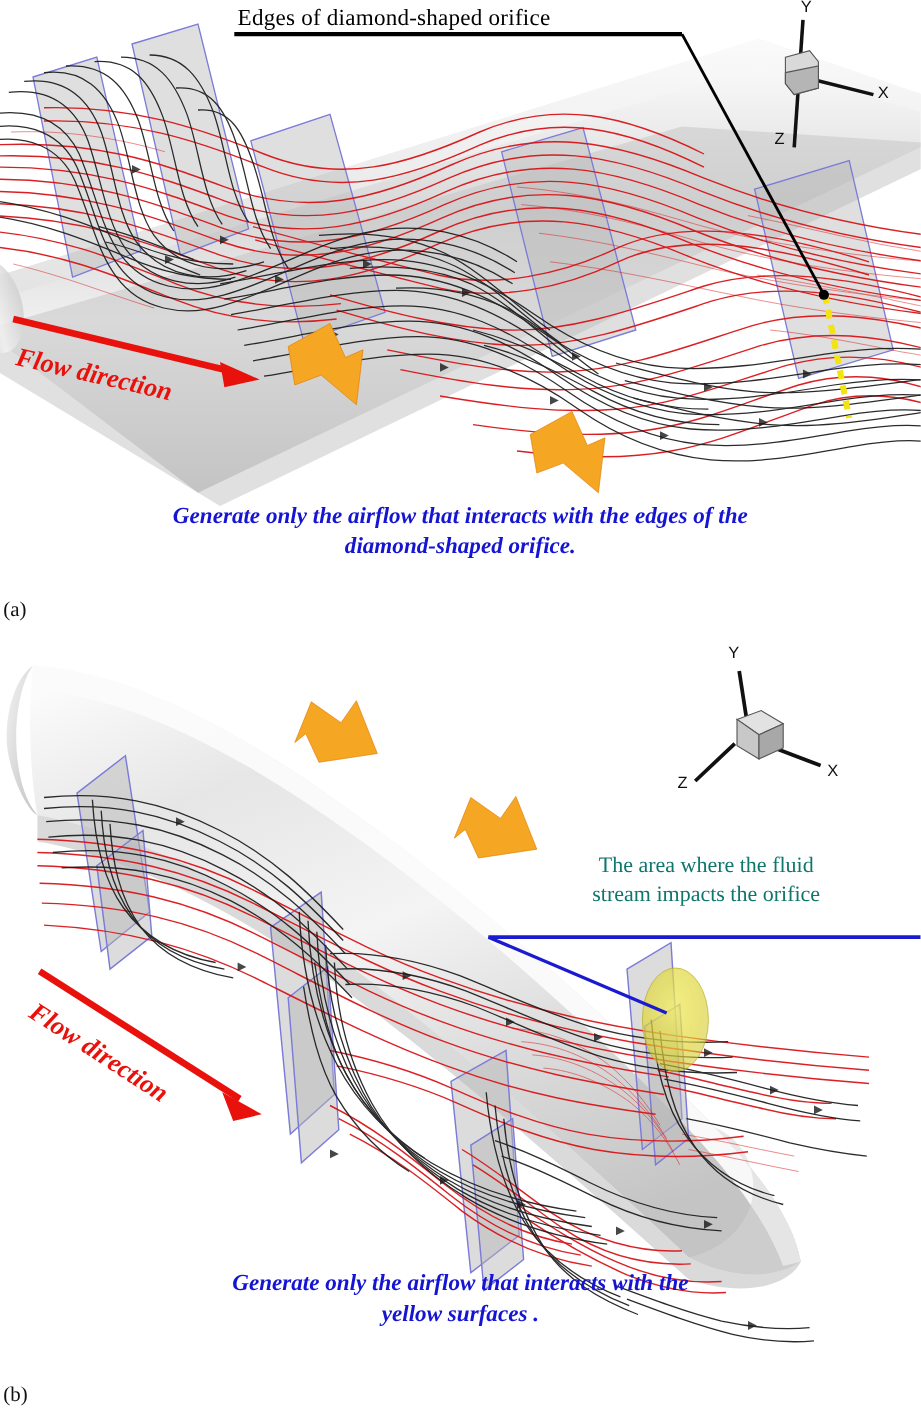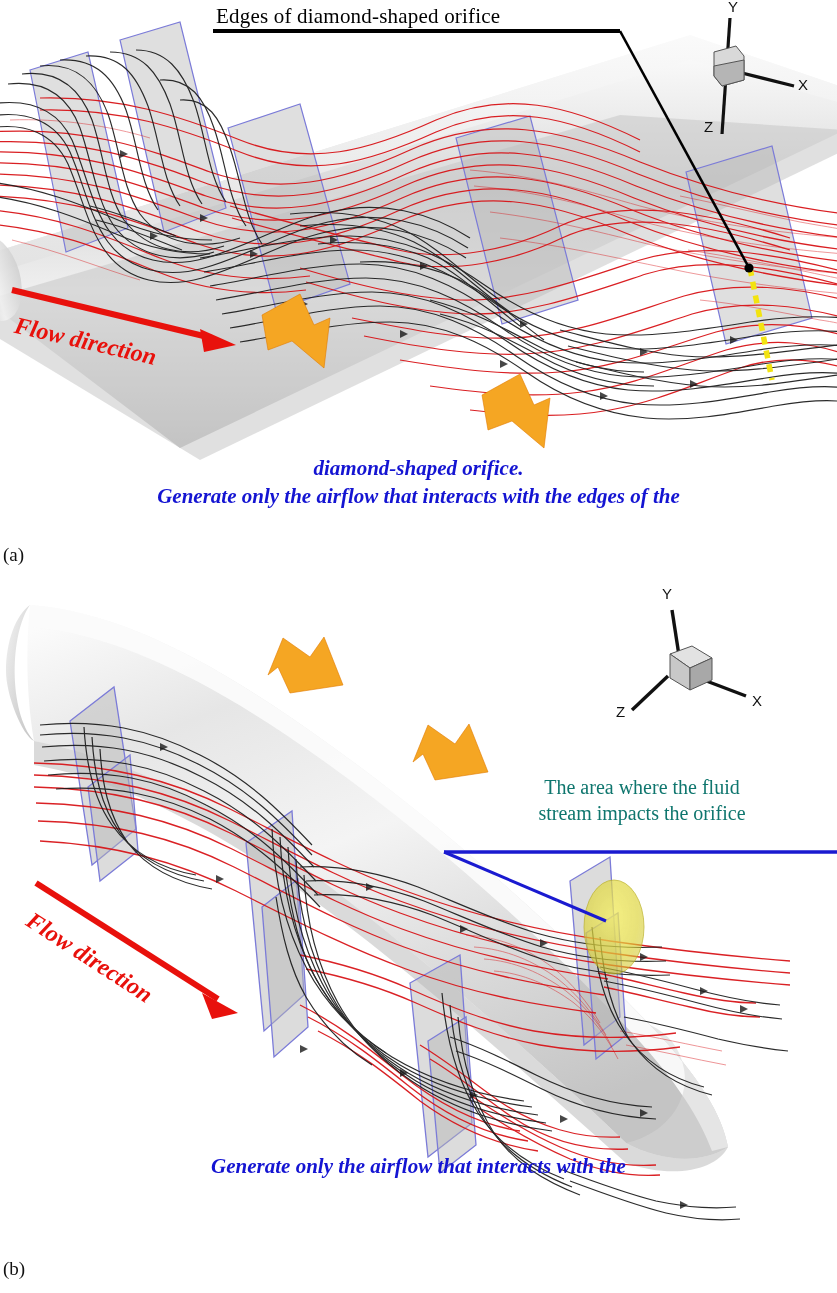--- a/index.html
+++ b/index.html
@@ -224,22 +224,22 @@
 
     <div class="callout-title" style="left:216px;top:4px;">Edges of diamond-shaped orifice</div>
 
     <div class="axis-letter" style="left:728px;top:-2px;">Y</div>
     <div class="axis-letter" style="left:798px;top:76px;">X</div>
     <div class="axis-letter" style="left:704px;top:118px;">Z</div>
 
     <div class="flow-label" style="left:18px;top:312px;transform:rotate(13deg);transform-origin:left top;">Flow direction</div>
 
     <div class="caption-blue" style="top:455px;">
+      <div>Generate only the airflow that interacts with the edges of the</div>
       <div>diamond-shaped orifice.</div>
-      <div>Generate only the airflow that interacts with the edges of the</div>
     </div>
   </div>
 
   <div class="panel-label" style="top:544px;">(a)</div>
 
   <div class="panel" id="panel-b">
     <div class="scene">
       <svg width="837" height="700" viewBox="0 0 837 700">
         <defs>
           <linearGradient id="tubeB" x1="0.1" y1="0" x2="0.6" y2="1">
@@ -410,18 +410,19 @@
 
     <div class="annot-text" style="left:448px;top:200px;width:388px;">
       <div>The area where the fluid</div>
       <div>stream impacts the orifice</div>
     </div>
 
     <div class="flow-label" style="left:36px;top:332px;transform:rotate(33deg);transform-origin:left top;">Flow direction</div>
 
     <div class="caption-blue" style="top:578px;">
       <div>Generate only the airflow that interacts with the</div>
+      <div>yellow surfaces .</div>
     </div>
   </div>
 
   <div class="panel-label" style="top:1258px;">(b)</div>
 
 </div>
 
 </body></html>

